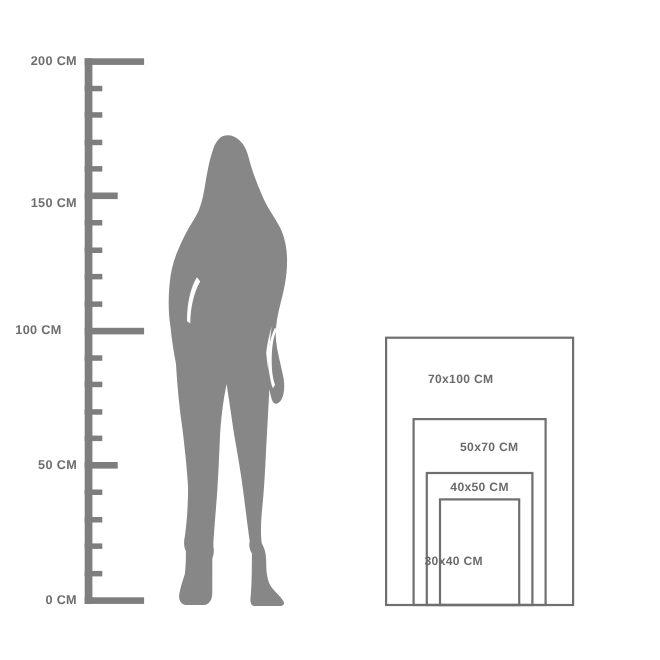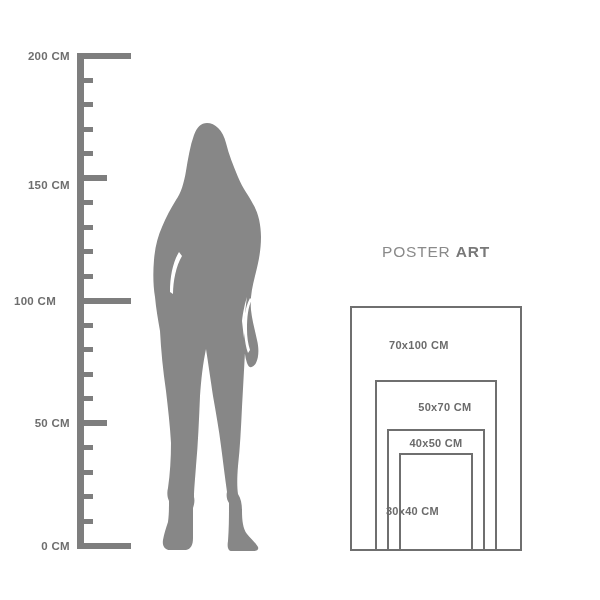--- a/index.html
+++ b/index.html
@@ -107,24 +107,20 @@
       C181,193 184,183 186,171
       C188,159 190,146 194,135
       C197,127 201,123 207,123 Z" fill="#878787"></path>
     <path fill="#ffffff" d="
       M179,252 C173,262 170,276 170,292 L173,294 C173,281 176,266 182,256 Z"></path>
     <path fill="#ffffff" d="
       M250,298 C245,308 243,320 244,333 C245,341 246,348 248,353 L250,350
       C248,344 247,337 247,329 C247,318 248,306 252,300 Z"></path>
   </svg>
 
-  <div class="brand">
-    <span class="w1" id="brand-w1" style="color: rgb(138, 138, 138);">POSTER</span>
-    <span class="w2" id="brand-w2" style="color: rgb(120, 120, 120);">ART</span>
-  </div>
 
   <div id="frames">
       <div class="frame" style="left: 350.337px; top: 306.25px; width: 171.325px; height: 244.75px; border: 2px solid rgb(111, 111, 111);"></div>
       <div class="flabel" style="left: 350.337px; width: 137px; top: 338.462px; color: rgb(107, 107, 107);">70x100 CM</div>
       <div class="frame" style="left: 374.812px; top: 379.675px; width: 122.375px; height: 171.325px; border: 2px solid rgb(111, 111, 111);"></div>
       <div class="flabel" style="left: 374.812px; width: 140px; top: 399.65px; color: rgb(107, 107, 107);">50x70 CM</div>
       <div class="frame" style="left: 387.05px; top: 428.625px; width: 97.9px; height: 122.375px; border: 2px solid rgb(111, 111, 111);"></div>
       <div class="flabel" style="left: 387.05px; width: 97.9px; top: 436.363px; color: rgb(107, 107, 107);">40x50 CM</div>
       <div class="frame" style="left: 399.288px; top: 453.1px; width: 73.425px; height: 97.9px; border: 2px solid rgb(111, 111, 111);"></div>
       <div class="flabel" style="left: 381px; width: 63px; top: 504.34px; color: rgb(107, 107, 107);">30x40 CM</div>

